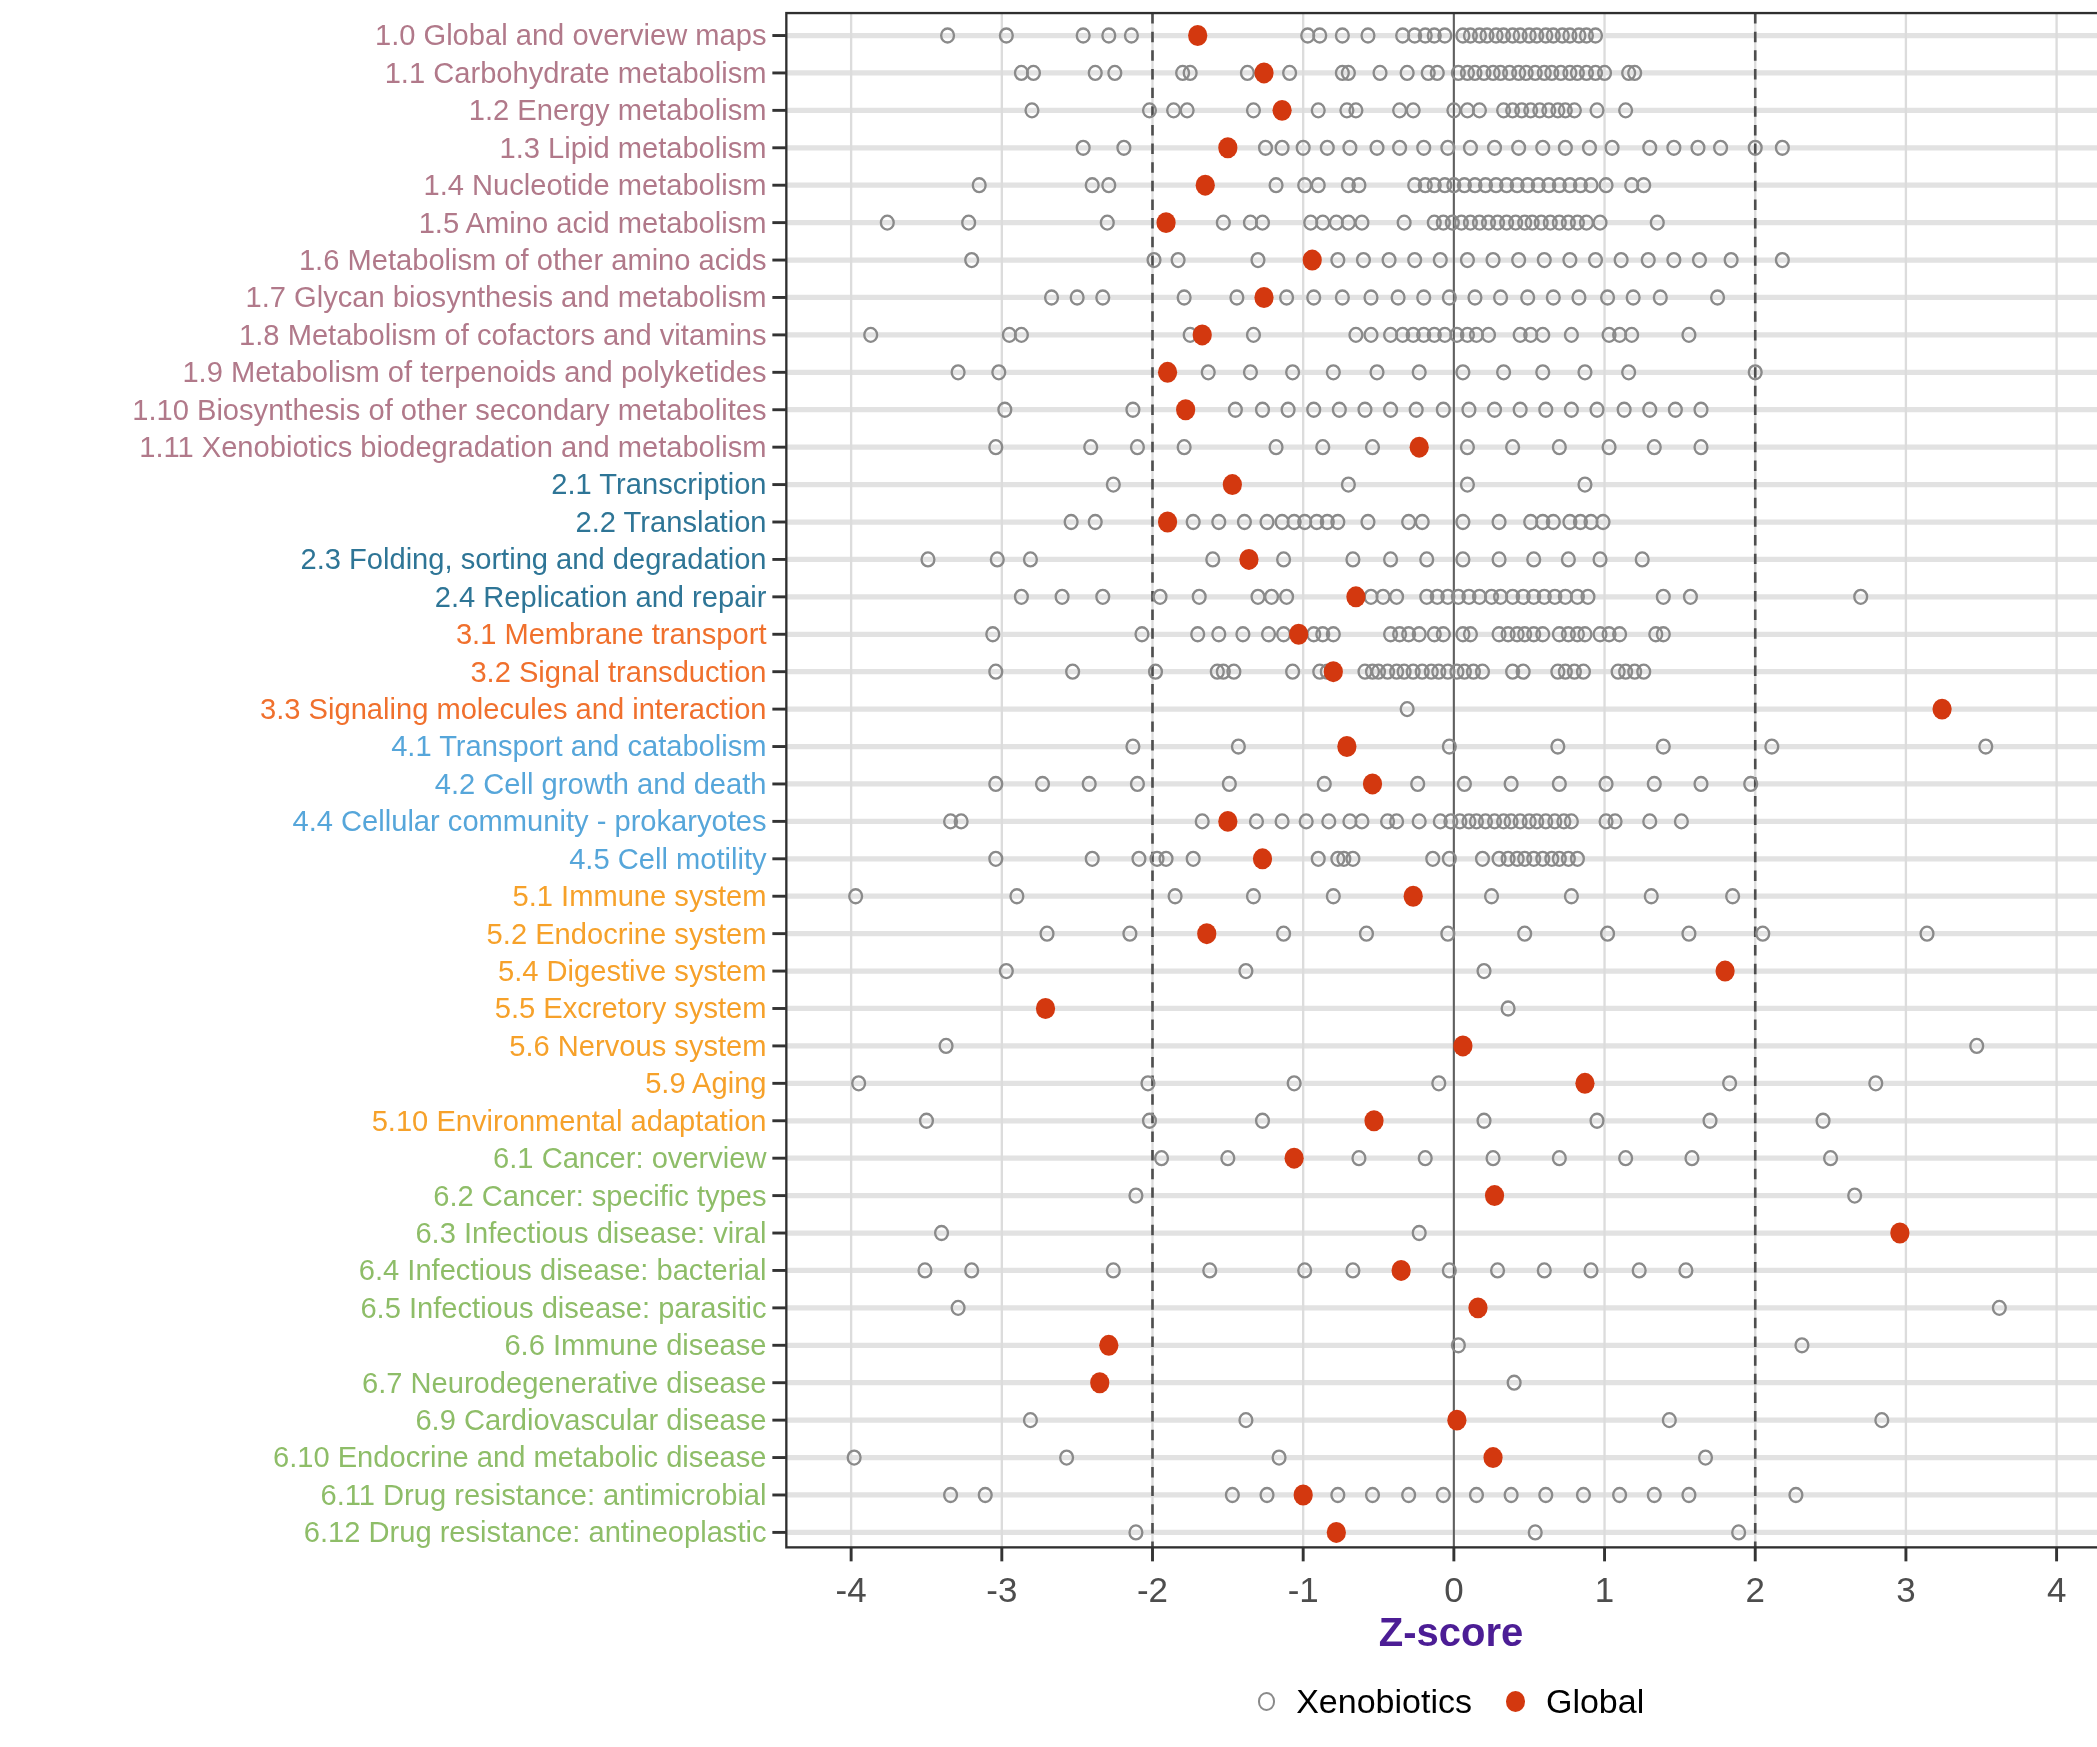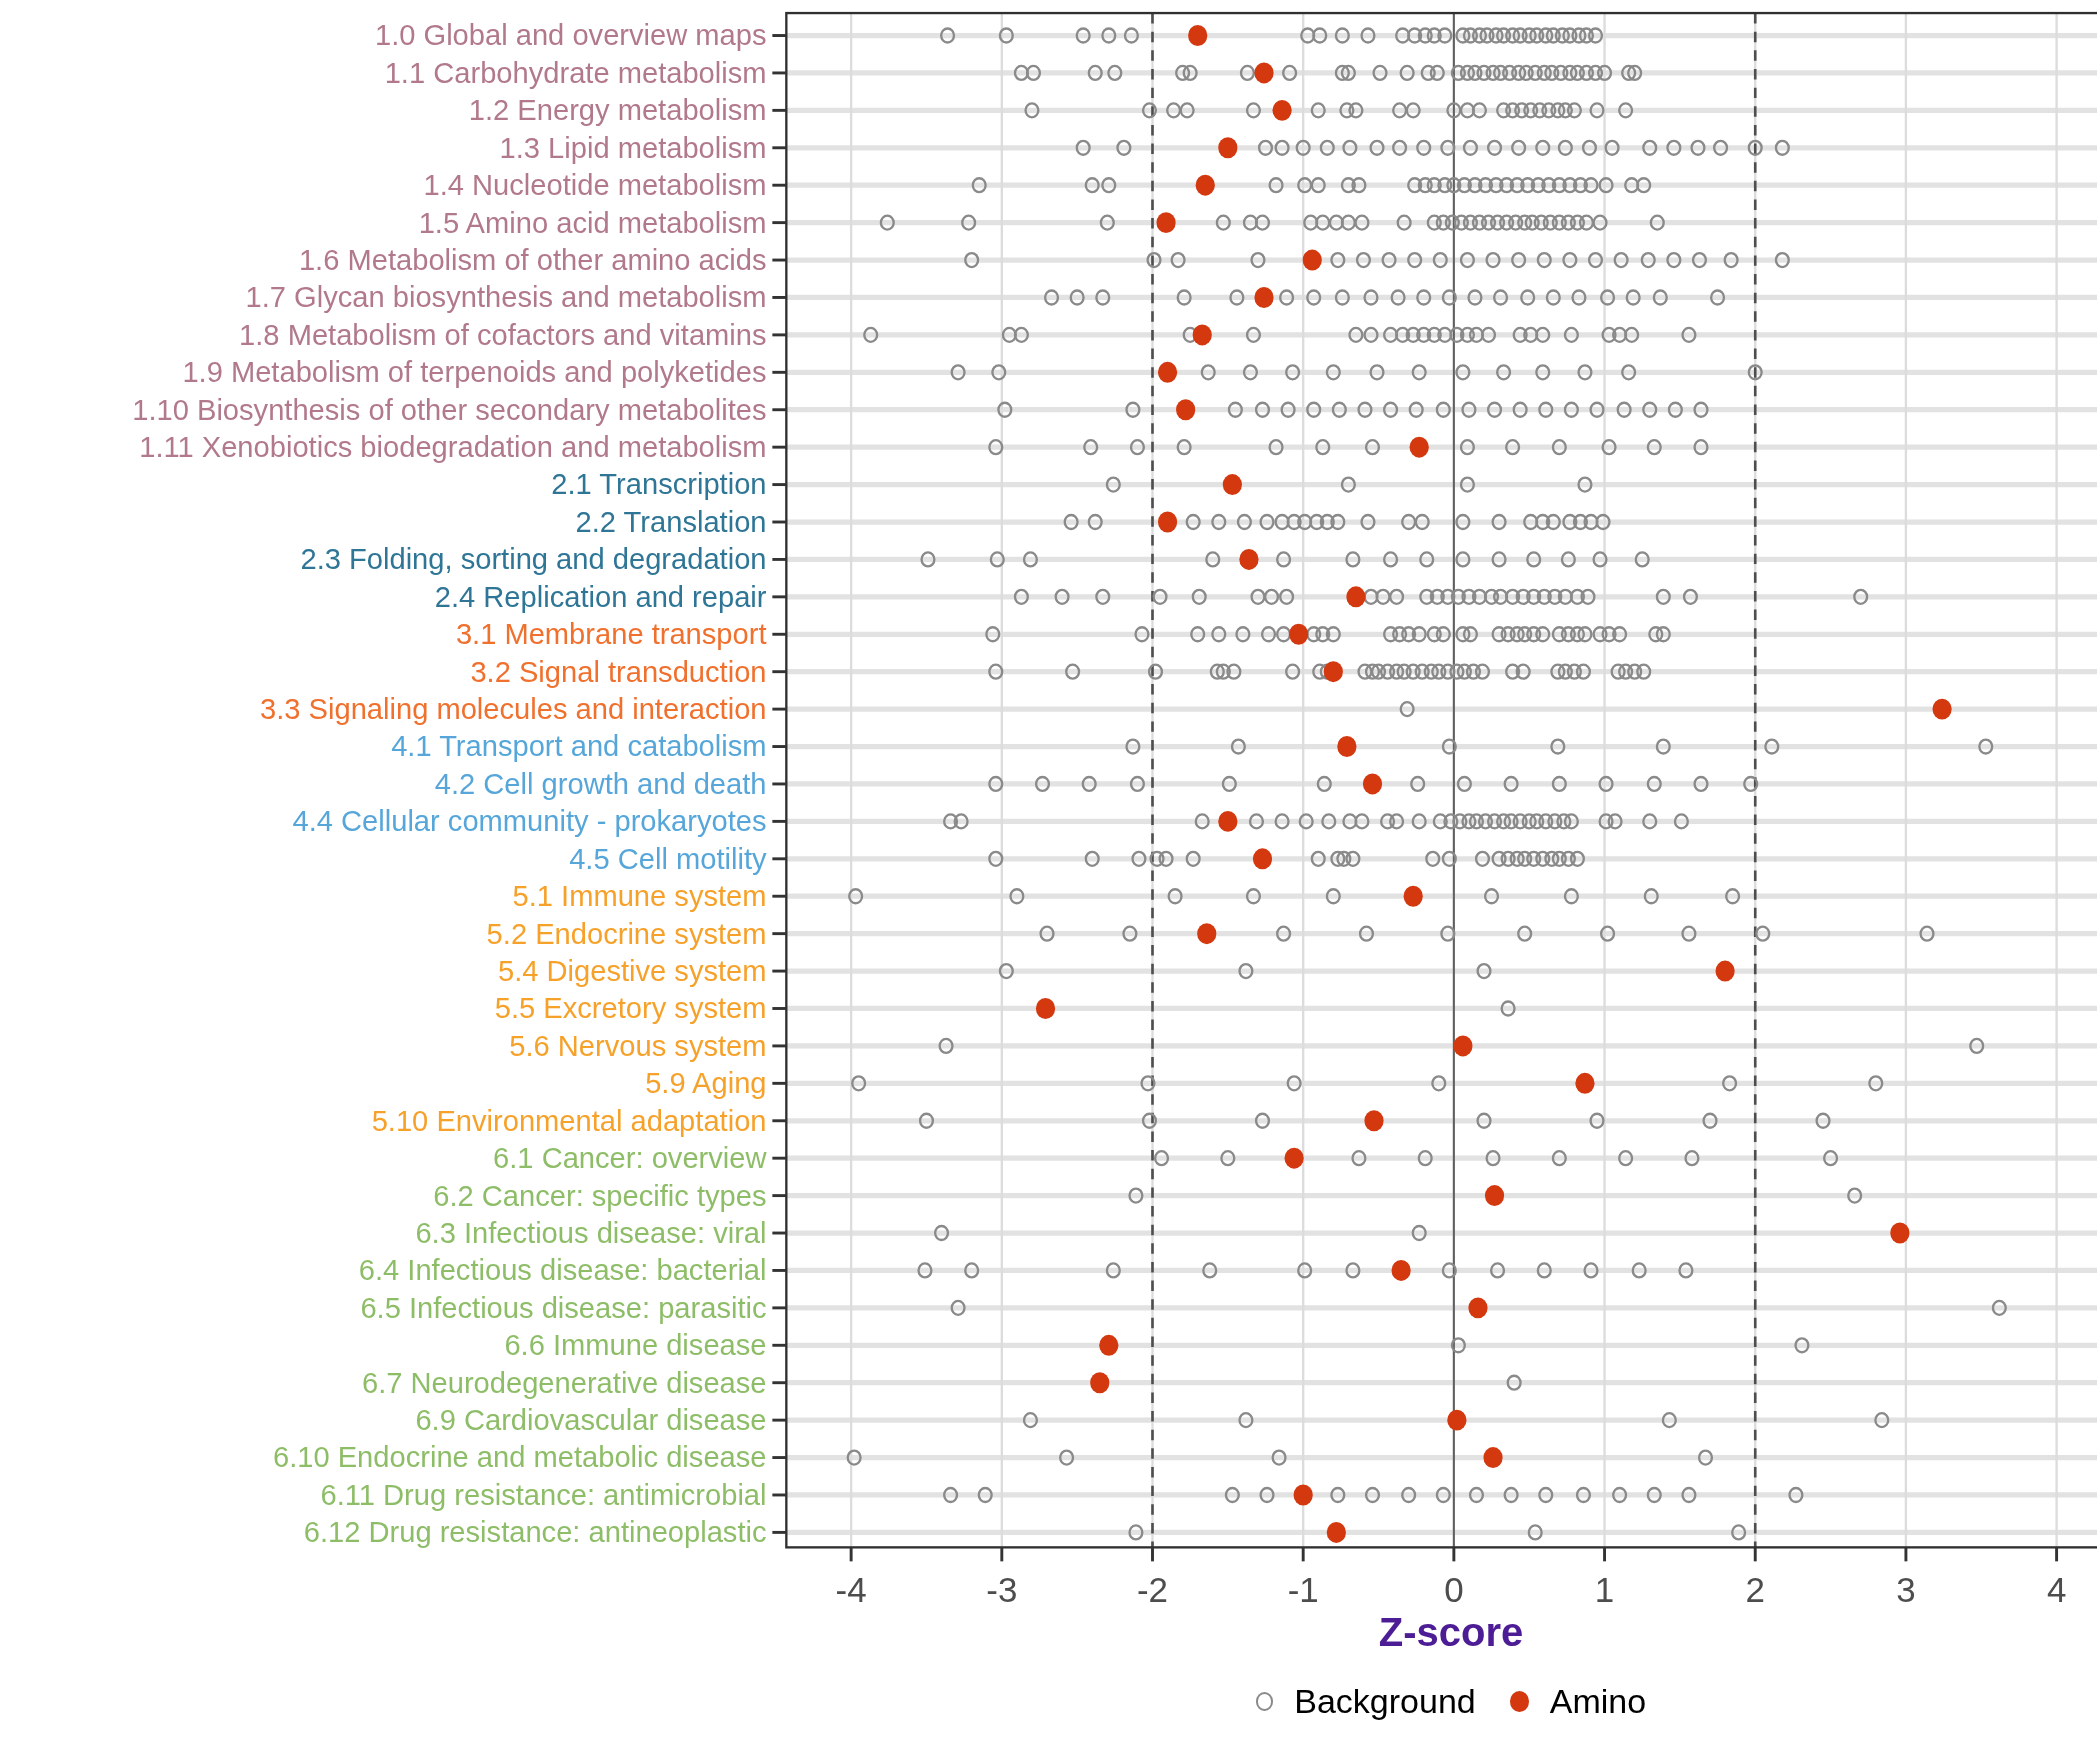--- a/index.html
+++ b/index.html
@@ -825,21 +825,21 @@
       <text x="3217.017026106697" y="2750" text-anchor="middle" font-size="60" fill="#4D4D4D">3</text>
       <line x1="3475.700340522134" y1="2656" x2="3475.700340522134" y2="2680" stroke="#333333" stroke-width="5"></line>
       <text x="3475.700340522134" y="2750" text-anchor="middle" font-size="60" fill="#4D4D4D">4</text>
     </svg>
 
   <div class="xlabel">Z-score</div>
 
   <div class="legend">
     <span class="legend-item">
       <span class="legend-swatch-open" style="border-color: rgb(138, 138, 138);"></span>
-      <span>Background</span>
+      <span>Xenobiotics</span>
     </span>
     <span class="legend-item">
       <span class="legend-swatch-filled" style="background: rgb(211, 56, 15);"></span>
-      <span>Amino</span>
+      <span>Global</span>
     </span>
   </div>
 </div>
 
 
 </body></html>

